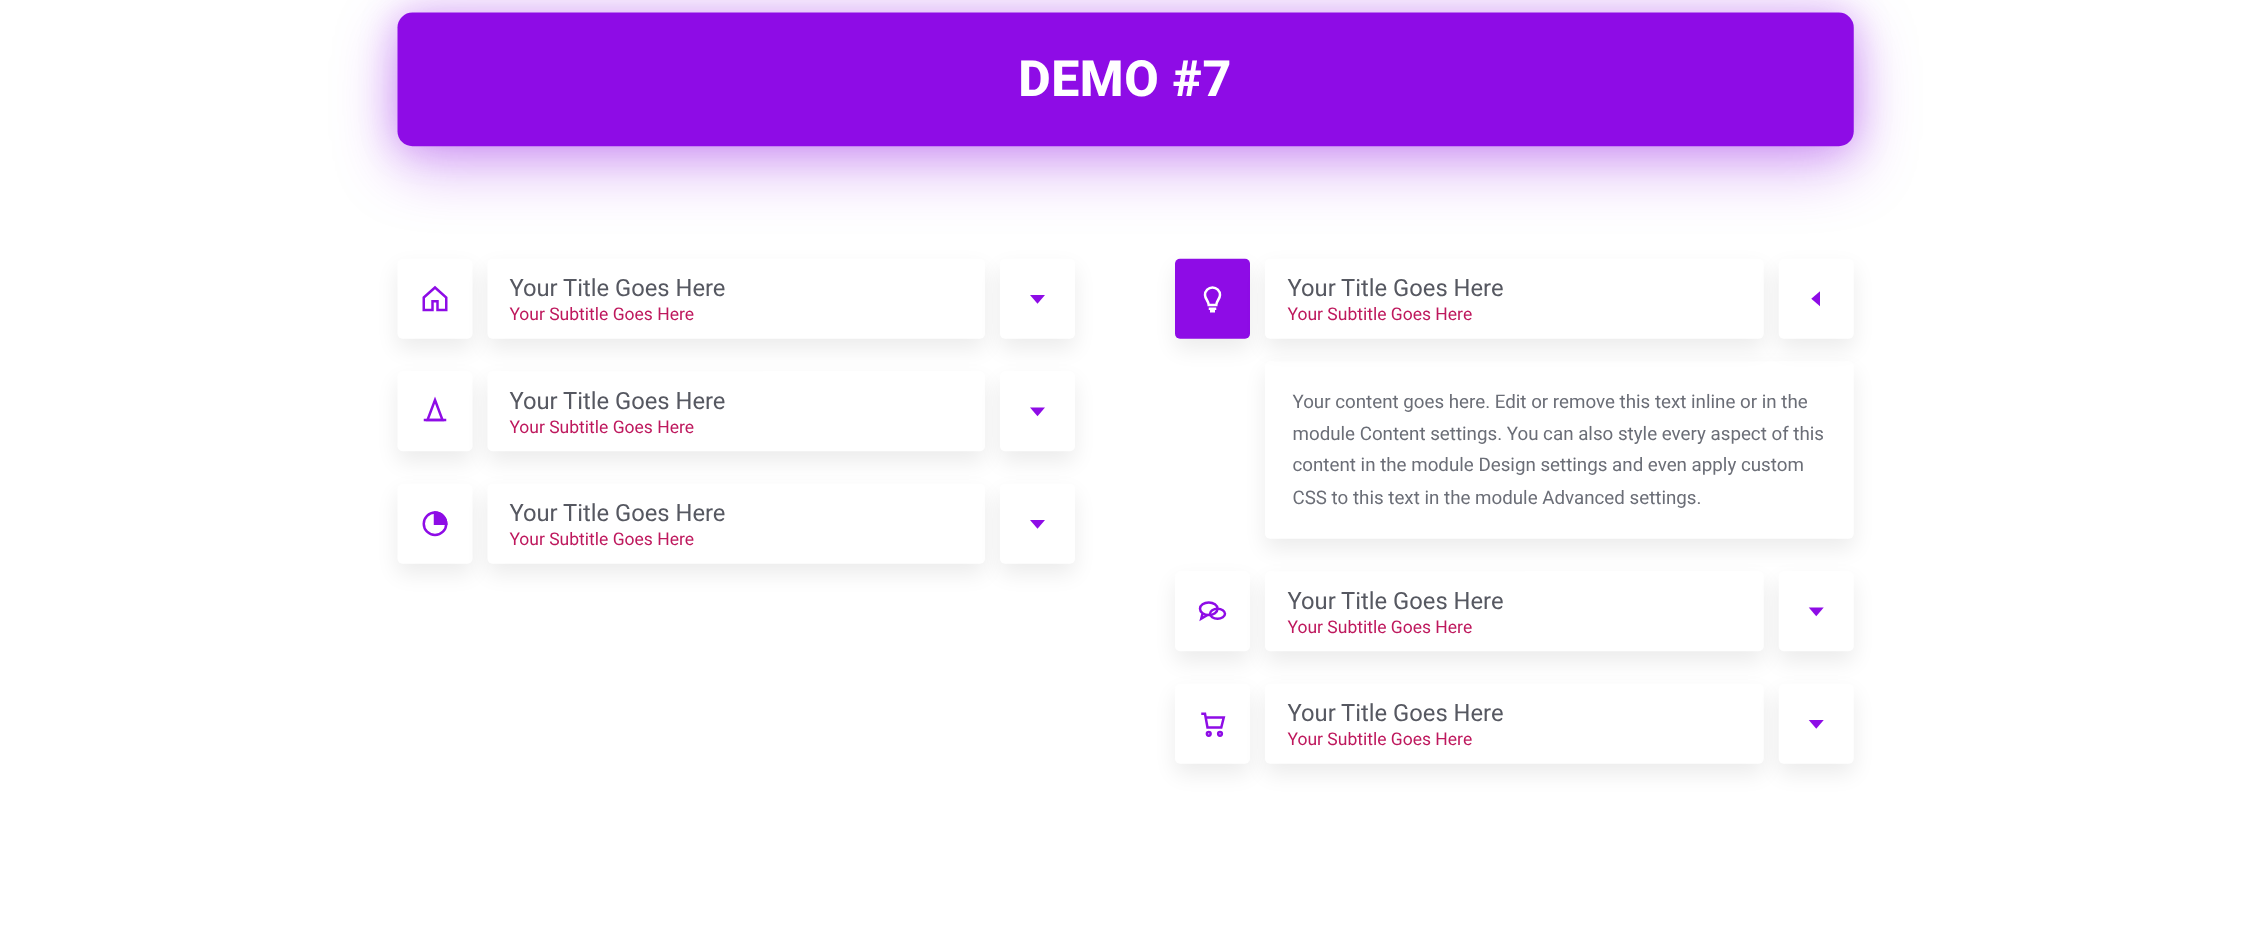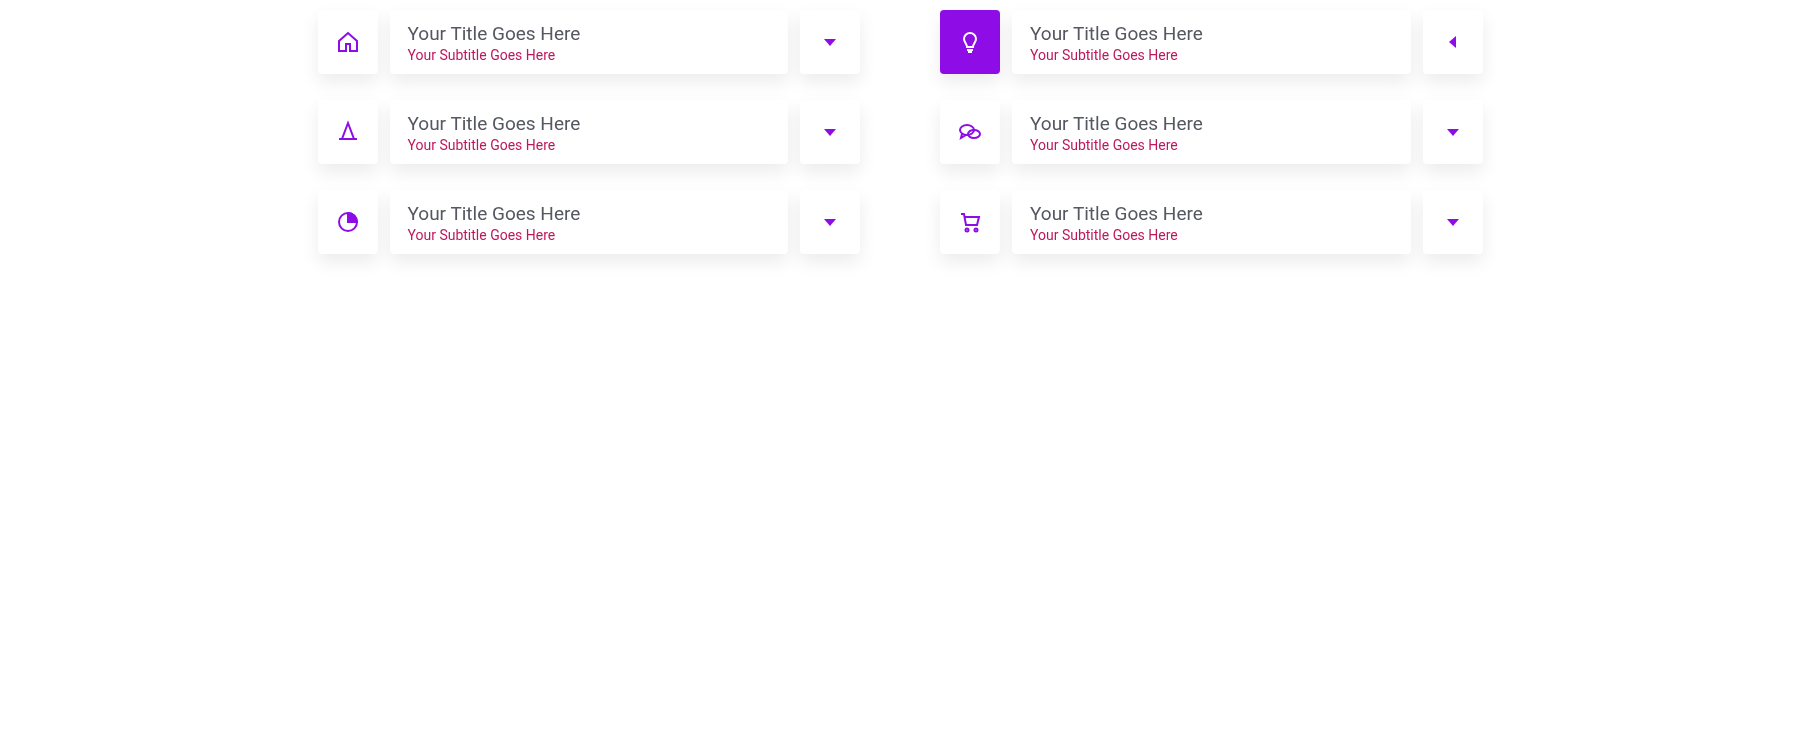--- a/index.html
+++ b/index.html
@@ -116,20 +116,23 @@
       font-size: 15px;
       line-height: 1.7;
       margin-top: -8px;
     }
   </style>
 </head>
 <body>
 
 <div class="container">
 
+  <div class="banner">
+    <div class="banner-title">DEMO #7</div>
+  </div>
 
   <div class="columns">
 
     <div class="col">
 
       <div class="accordion-row">
         <div class="icon-box">
           <svg class="icon-svg" viewBox="0 0 24 24" fill="none" stroke="#8e0ce6" stroke-width="2">
             <path d="M3 11 L12 3 L21 11 V21 H14 V14 H10 V21 H3 Z"></path>
           </svg>
@@ -189,20 +192,21 @@
             </svg>
           </div>
           <div class="title-box">
             <div class="title-text">Your Title Goes Here</div>
             <div class="subtitle-text">Your Subtitle Goes Here</div>
           </div>
           <div class="toggle-box">
             <div class="caret caret-left"></div>
           </div>
         </div>
+        <div class="content-card" style="margin-top:18px;">Your content goes here. Edit or remove this text inline or in the module Content settings. You can also style every aspect of this content in the module Design settings and even apply custom CSS to this text in the module Advanced settings.</div>
       </div>
 
       <div class="accordion-row">
         <div class="icon-box">
           <svg class="icon-svg" viewBox="0 0 24 24" fill="none" stroke="#8e0ce6" stroke-width="2">
             <ellipse cx="9" cy="10" rx="7" ry="5"></ellipse>
               <path d="M4 14 L3 18 L8 15"></path>
             <ellipse cx="16" cy="14" rx="6" ry="4"></ellipse>
           </svg>
         </div>

